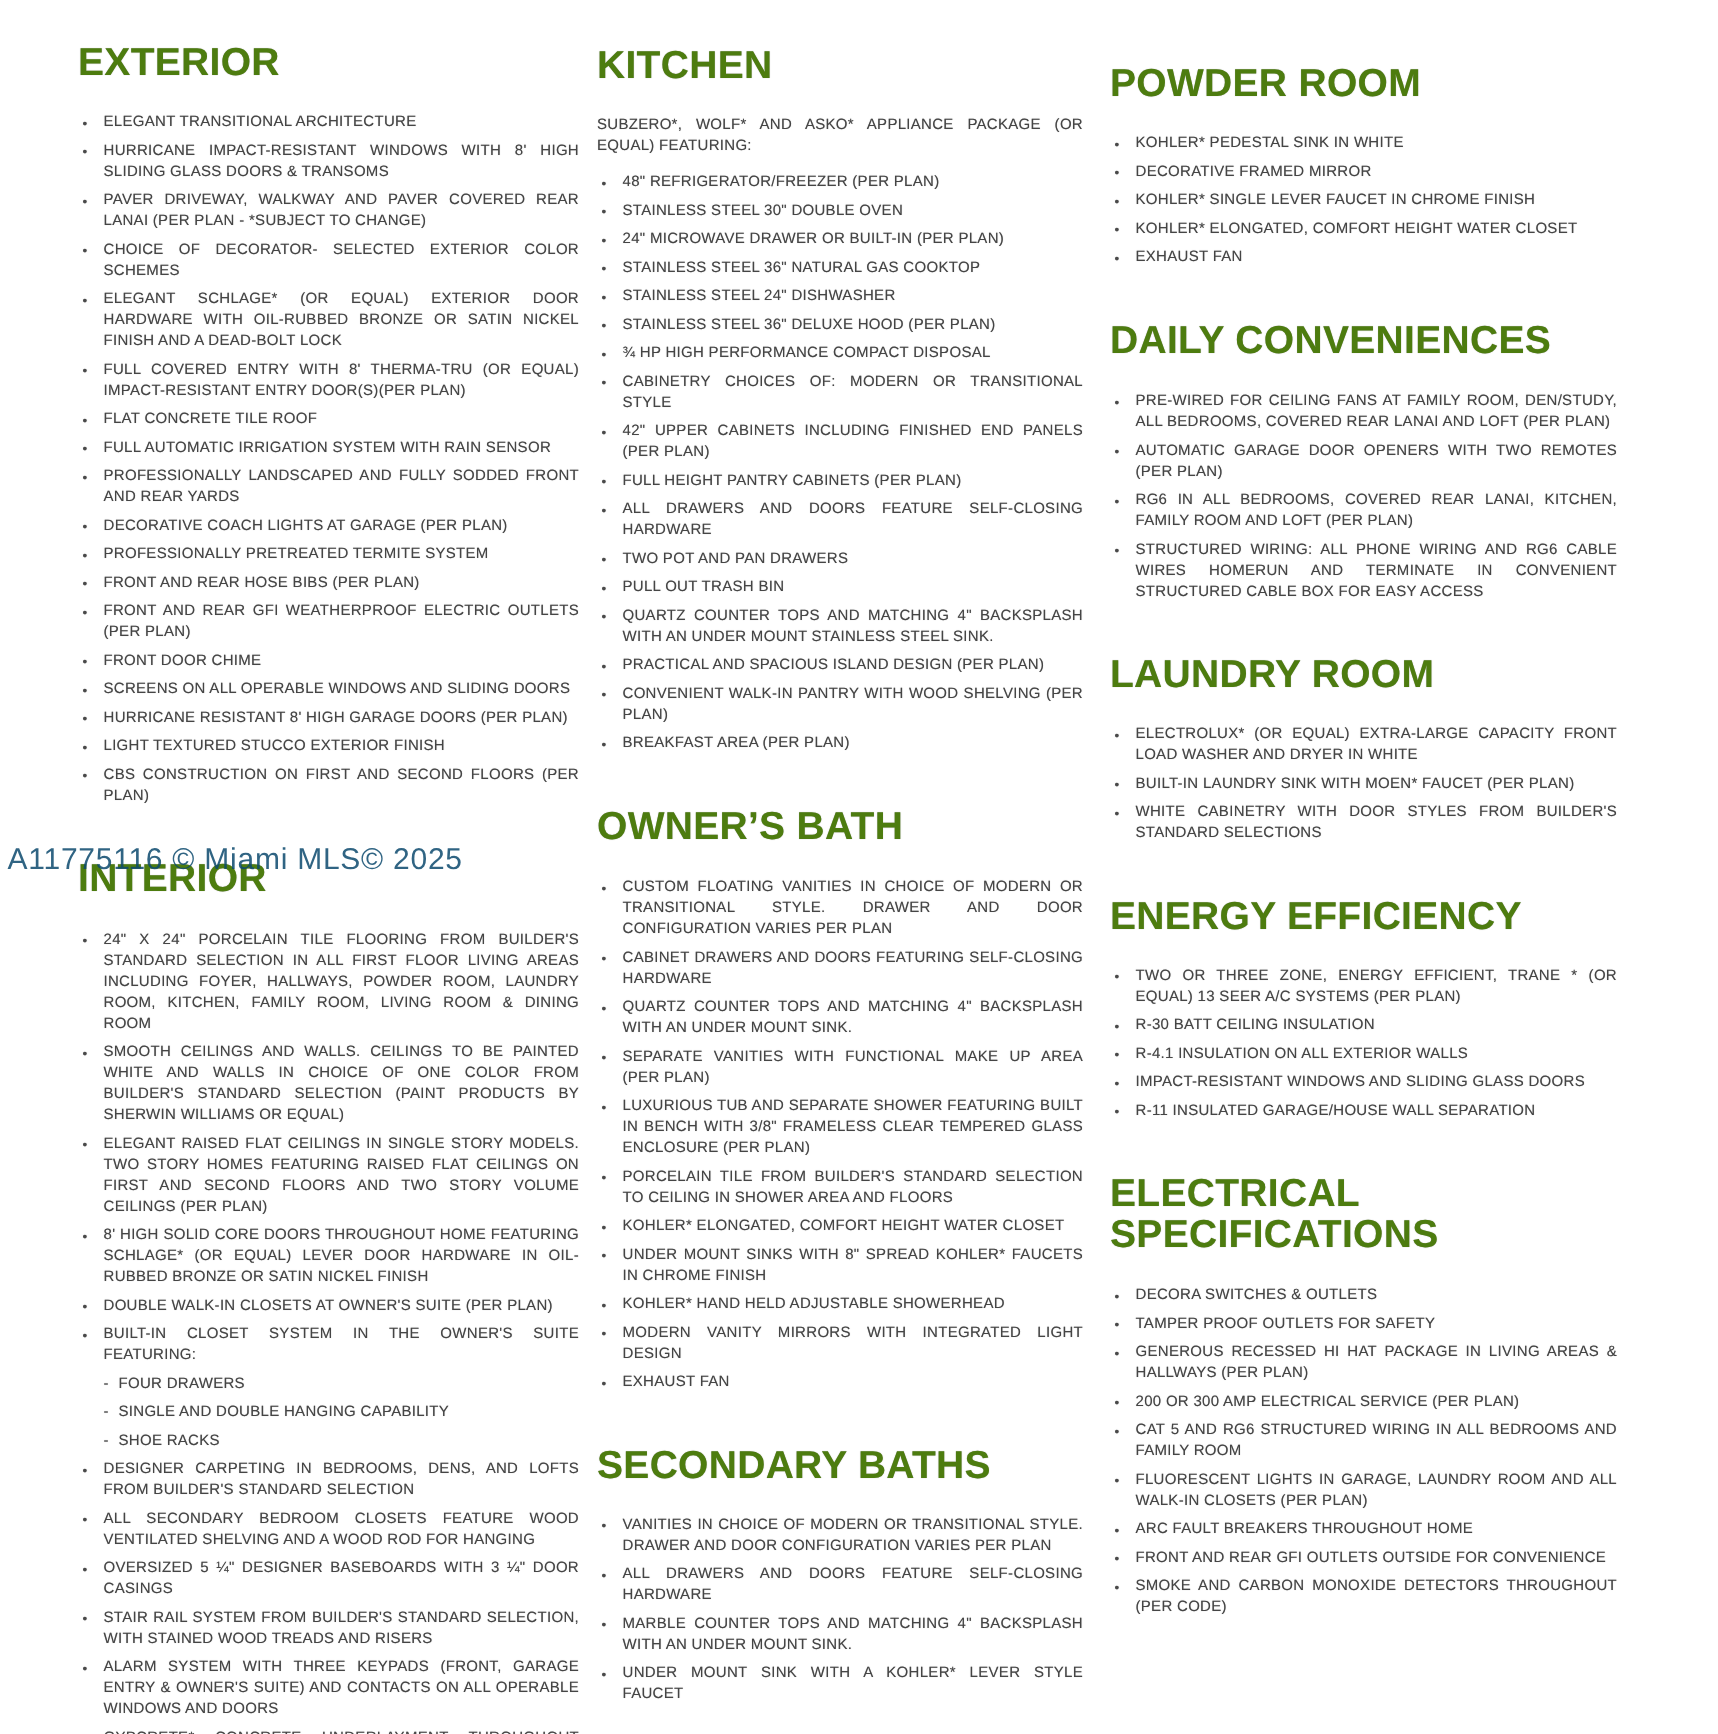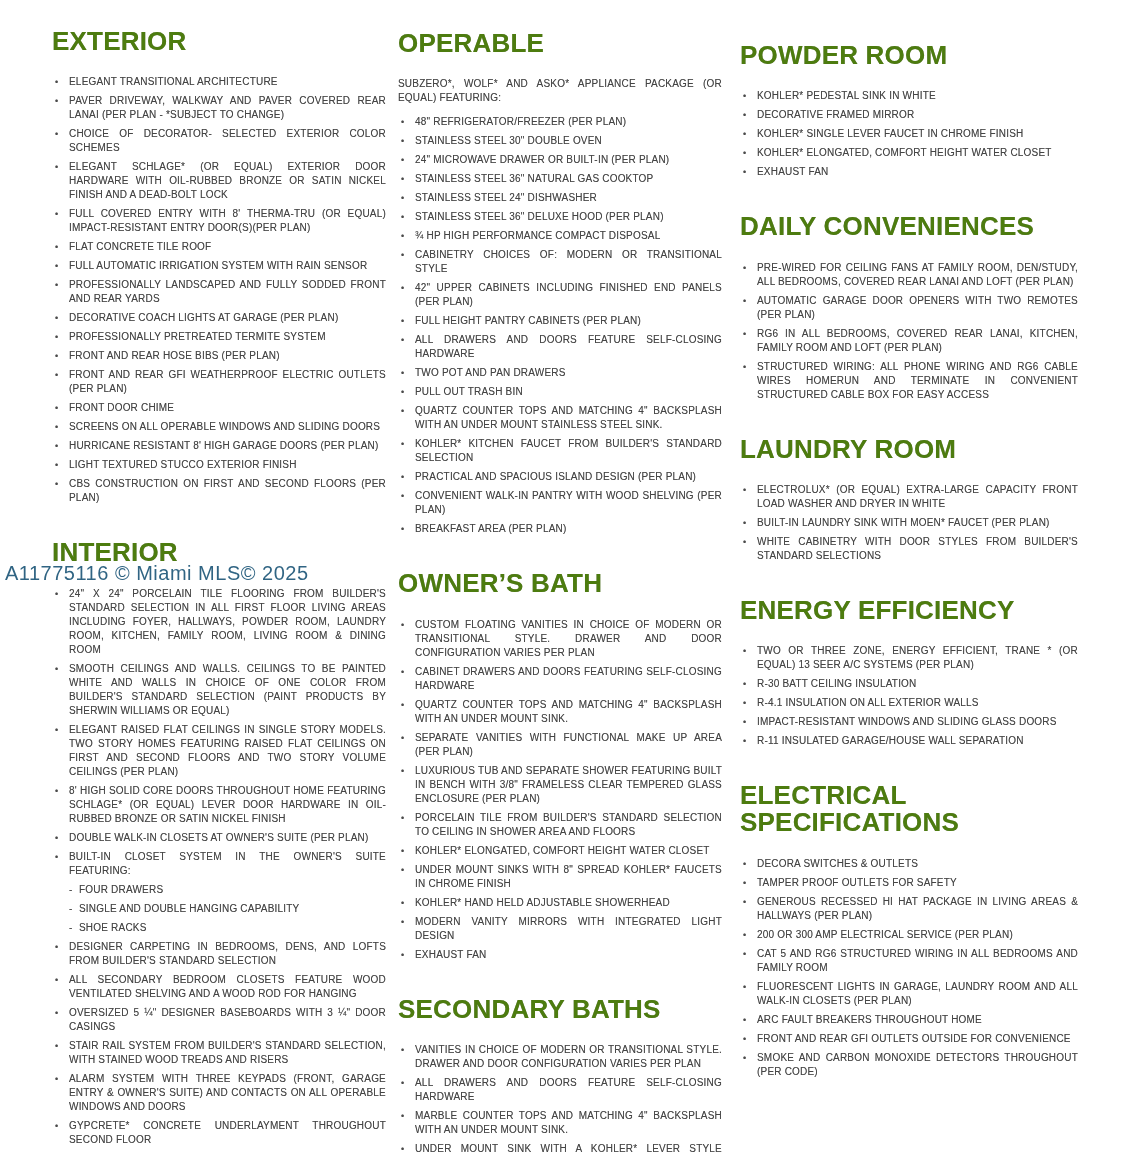--- a/index.html
+++ b/index.html
@@ -105,20 +105,21 @@
 </head>
 <body>
 
 <div class="page">
   <div class="watermark">A11775116 © Miami MLS© 2025</div>
   <div class="col col1">
       <section class="section">
         <h2 class="section-title">EXTERIOR</h2>
         <ul class="items">
           <li class="item">ELEGANT TRANSITIONAL ARCHITECTURE</li>
+          <li class="item">HURRICANE IMPACT-RESISTANT WINDOWS WITH 8' HIGH SLIDING GLASS DOORS &amp; TRANSOMS</li>
           <li class="item">PAVER DRIVEWAY, WALKWAY AND PAVER COVERED REAR LANAI (PER PLAN - *SUBJECT TO CHANGE)</li>
           <li class="item">CHOICE OF DECORATOR- SELECTED EXTERIOR COLOR SCHEMES</li>
           <li class="item">ELEGANT SCHLAGE* (OR EQUAL) EXTERIOR DOOR HARDWARE WITH OIL-RUBBED BRONZE OR SATIN NICKEL FINISH AND A DEAD-BOLT LOCK</li>
           <li class="item">FULL COVERED ENTRY WITH 8' THERMA-TRU (OR EQUAL) IMPACT-RESISTANT ENTRY DOOR(S)(PER PLAN)</li>
           <li class="item">FLAT CONCRETE TILE ROOF</li>
           <li class="item">FULL AUTOMATIC IRRIGATION SYSTEM WITH RAIN SENSOR</li>
           <li class="item">PROFESSIONALLY LANDSCAPED AND FULLY SODDED FRONT AND REAR YARDS</li>
           <li class="item">DECORATIVE COACH LIGHTS AT GARAGE (PER PLAN)</li>
           <li class="item">PROFESSIONALLY PRETREATED TERMITE SYSTEM</li>
           <li class="item">FRONT AND REAR HOSE BIBS (PER PLAN)</li>
@@ -143,38 +144,37 @@
           <li class="item">ALL SECONDARY BEDROOM CLOSETS FEATURE WOOD VENTILATED SHELVING AND A WOOD ROD FOR HANGING</li>
           <li class="item">OVERSIZED 5 ¼" DESIGNER BASEBOARDS WITH 3 ¼" DOOR CASINGS</li>
           <li class="item">STAIR RAIL SYSTEM FROM BUILDER'S STANDARD SELECTION, WITH STAINED WOOD TREADS AND RISERS</li>
           <li class="item">ALARM SYSTEM WITH THREE KEYPADS (FRONT, GARAGE ENTRY &amp; OWNER'S SUITE) AND CONTACTS ON ALL OPERABLE WINDOWS AND DOORS</li>
           <li class="item">GYPCRETE* CONCRETE UNDERLAYMENT THROUGHOUT SECOND FLOOR</li>
         </ul>
       </section>
     </div>
   <div class="col col2">
       <section class="section">
-        <h2 class="section-title">OPERABLE</h2>
+        <h2 class="section-title">KITCHEN</h2>
         <p class="intro">SUBZERO*, WOLF* AND ASKO* APPLIANCE PACKAGE (OR EQUAL) FEATURING:</p>
         <ul class="items">
           <li class="item">48" REFRIGERATOR/FREEZER (PER PLAN)</li>
           <li class="item">STAINLESS STEEL 30" DOUBLE OVEN</li>
           <li class="item">24" MICROWAVE DRAWER OR BUILT-IN (PER PLAN)</li>
           <li class="item">STAINLESS STEEL 36" NATURAL GAS COOKTOP</li>
           <li class="item">STAINLESS STEEL 24" DISHWASHER</li>
           <li class="item">STAINLESS STEEL 36" DELUXE HOOD (PER PLAN)</li>
           <li class="item">¾ HP HIGH PERFORMANCE COMPACT DISPOSAL</li>
           <li class="item">CABINETRY CHOICES OF: MODERN OR TRANSITIONAL STYLE</li>
           <li class="item">42" UPPER CABINETS INCLUDING FINISHED END PANELS (PER PLAN)</li>
           <li class="item">FULL HEIGHT PANTRY CABINETS (PER PLAN)</li>
           <li class="item">ALL DRAWERS AND DOORS FEATURE SELF-CLOSING HARDWARE</li>
           <li class="item">TWO POT AND PAN DRAWERS</li>
           <li class="item">PULL OUT TRASH BIN</li>
           <li class="item">QUARTZ COUNTER TOPS AND MATCHING 4" BACKSPLASH WITH AN UNDER MOUNT STAINLESS STEEL SINK.</li>
-          <li class="item">KOHLER* KITCHEN FAUCET FROM BUILDER'S STANDARD SELECTION</li>
           <li class="item">PRACTICAL AND SPACIOUS ISLAND DESIGN (PER PLAN)</li>
           <li class="item">CONVENIENT WALK-IN PANTRY WITH WOOD SHELVING (PER PLAN)</li>
           <li class="item">BREAKFAST AREA (PER PLAN)</li>
         </ul>
       </section>
       <section class="section">
         <h2 class="section-title">OWNER’S BATH</h2>
         <ul class="items">
           <li class="item">CUSTOM FLOATING VANITIES IN CHOICE OF MODERN OR TRANSITIONAL STYLE. DRAWER AND DOOR CONFIGURATION VARIES PER PLAN</li>
           <li class="item">CABINET DRAWERS AND DOORS FEATURING SELF-CLOSING HARDWARE</li>

